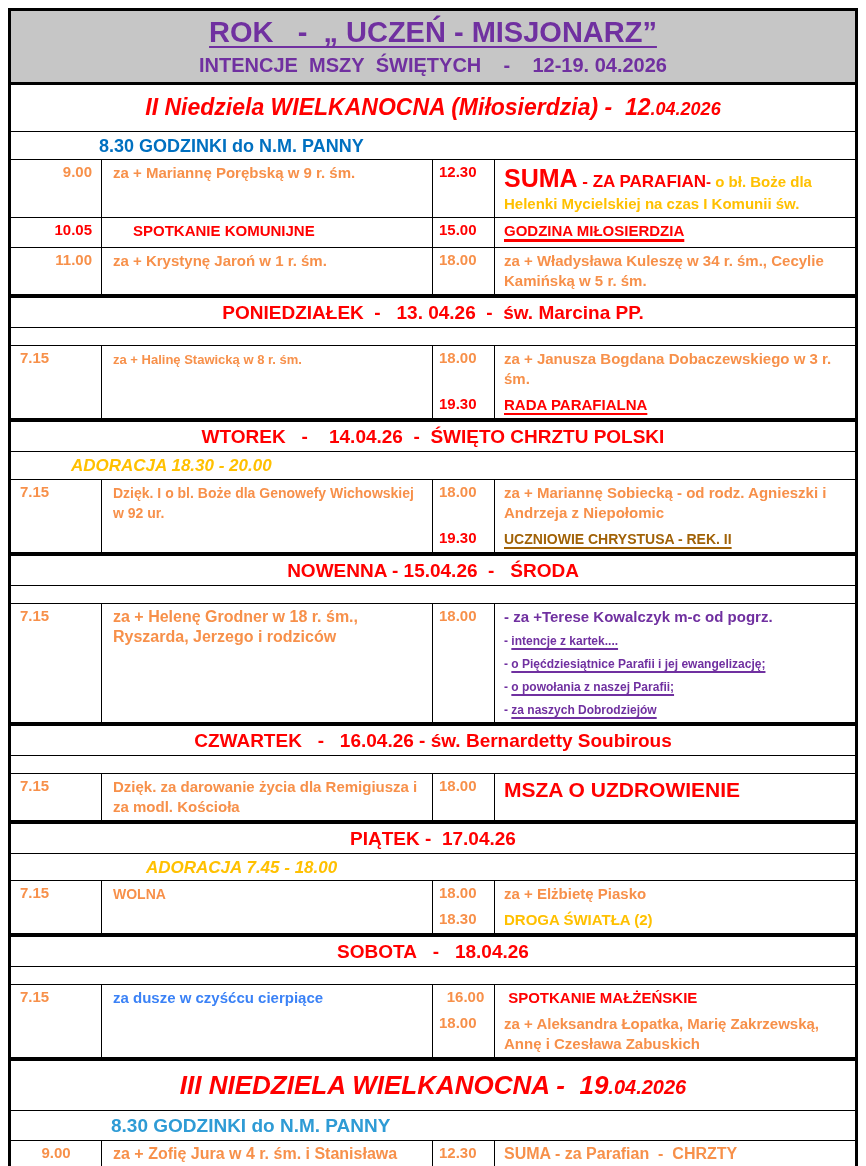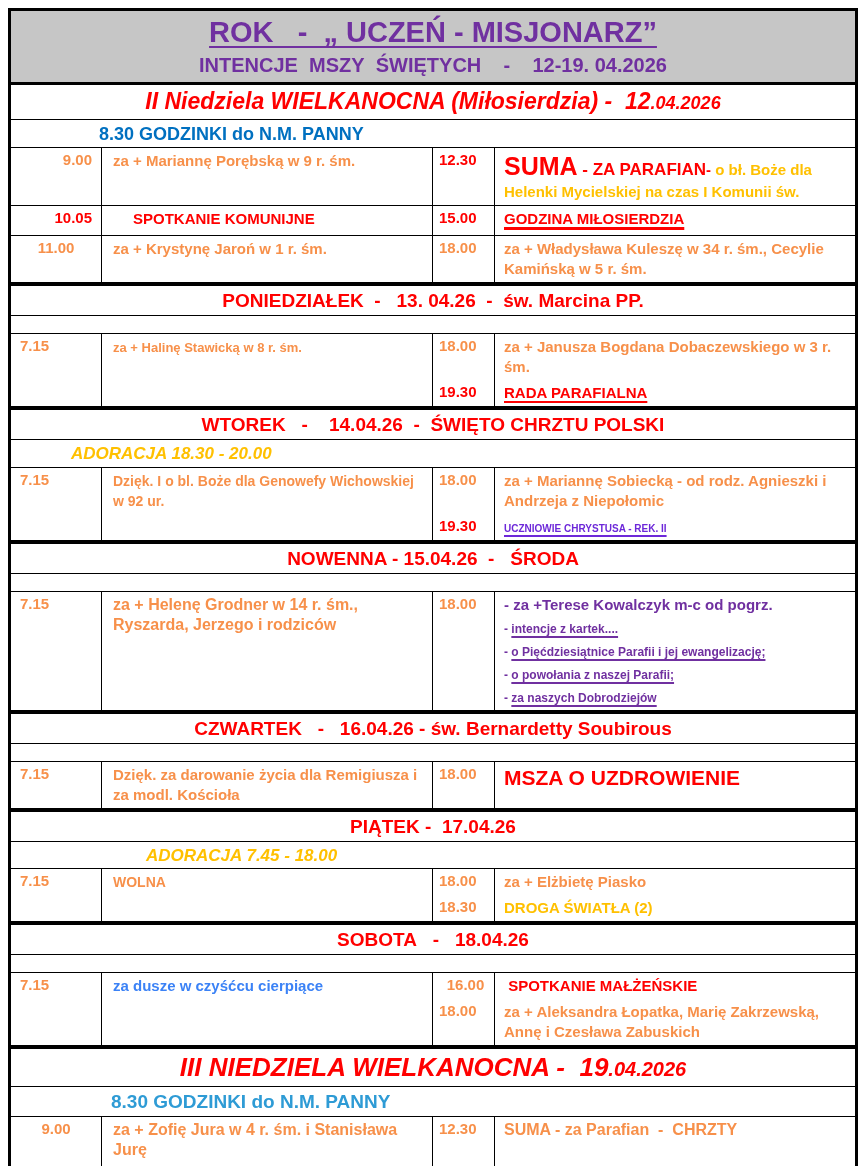--- a/index.html
+++ b/index.html
@@ -15,21 +15,21 @@
     text-align:center; padding:5px 4px 4px 4px;
   }
   .doc-title-1 {
     color:#7030A0; font-size:29px; line-height:33px;
     text-decoration:underline; text-decoration-thickness:2px; text-underline-offset:4px;
   }
   .doc-title-2 { color:#7030A0; font-size:20px; line-height:26px; margin-top:3px; }
 
   .section + .section { border-top:4px solid #000; }
 
-  .sunday-heading { text-align:center; padding:3px 4px; border-bottom:1px solid #000; line-height:1.2; }
+  .sunday-heading { text-align:center; padding:9px 4px; border-bottom:1px solid #000; line-height:1.2; }
   .day-header { text-align:center; padding:4px 4px 3px 4px; border-bottom:1px solid #000;
                 color:#FF0000; font-size:19px; }
   .sub-row { border-bottom:1px solid #000; min-height:12px; line-height:1.25; padding:3px 0 2px 0; }
 
   .row { position:relative; display:grid; grid-template-columns:90px 331px 1fr; }
   .row + .row { border-top:1px solid #000; }
   .vd { position:absolute; top:0; bottom:0; width:1px; background:#000; }
   .vd1 { left:90px; } .vd2 { left:421px; } .vd3 { left:483px; }
 
   .time-cell { padding:3px 9px 2px 9px; font-size:15px; box-sizing:border-box; }
@@ -77,21 +77,21 @@
               <div class="entry-time" data-name="entry-time" style="color: rgb(255, 0, 0);">15.00</div>
               <div class="entry-desc" data-name="entry-text">
                 <div class="para" data-name="intention-text"><span data-name="text-run" style="color: rgb(255, 0, 0); font-size: 15px; text-decoration: underline 3px;">GODZINA MIŁOSIERDZIA</span></div>
               </div>
             </div>
             <div class="vd vd1" data-name="column-divider"></div>
             <div class="vd vd2" data-name="column-divider"></div>
             <div class="vd vd3" data-name="column-divider"></div>
           </div>
           <div class="row" data-name="mass-row" style="min-height: 42px;">
-            <div class="time-cell" data-name="time-cell" style="color: rgb(247, 144, 74); text-align: center;">11.00</div>
+            <div class="time-cell" data-name="time-cell" style="color: rgb(247, 144, 74); text-align: right;">11.00</div>
             <div class="desc-cell" data-name="intention-cell">
               <div class="para" data-name="intention-text"><span data-name="text-run" style="color: rgb(247, 144, 74); font-size: 15px;">za + Krystynę Jaroń w 1 r. śm.</span></div>
             </div>
             <div class="right-col" data-name="right-column">
               <div class="entry-time" data-name="entry-time" style="color: rgb(247, 144, 74);">18.00</div>
               <div class="entry-desc" data-name="entry-text">
                 <div class="para" data-name="intention-text"><span data-name="text-run" style="color: rgb(247, 144, 74); font-size: 15px;">za + Władysława Kuleszę w 34 r. śm., Cecylie Kamińską w 5 r. śm.</span></div>
               </div>
             </div>
             <div class="vd vd1" data-name="column-divider"></div>
@@ -130,35 +130,35 @@
             <div class="desc-cell" data-name="intention-cell">
               <div class="para" data-name="intention-text"><span data-name="text-run" style="color: rgb(247, 144, 74); font-size: 14px;">Dzięk. I o bl. Boże dla Genowefy Wichowskiej w 92 ur.</span></div>
             </div>
             <div class="right-col" data-name="right-column">
               <div class="entry-time" data-name="entry-time" style="color: rgb(247, 144, 74);">18.00</div>
               <div class="entry-desc" data-name="entry-text">
                 <div class="para" data-name="intention-text"><span data-name="text-run" style="color: rgb(247, 144, 74); font-size: 15px;">za + Mariannę Sobiecką - od rodz. Agnieszki i Andrzeja z Niepołomic</span></div>
               </div>
               <div class="entry-time" data-name="entry-time" style="color: rgb(255, 0, 0);">19.30</div>
               <div class="entry-desc" data-name="entry-text">
-                <div class="para" data-name="intention-text"><span data-name="text-run" style="color: #6d28d9; font-size: 10px; text-decoration: underline 2px;">UCZNIOWIE CHRYSTUSA - REK. II</span></div>
+                <div class="para" data-name="intention-text"><span data-name="text-run" style="color: #a16207; font-size: 14px; text-decoration: underline 2px;">UCZNIOWIE CHRYSTUSA - REK. II</span></div>
               </div>
             </div>
             <div class="vd vd1" data-name="column-divider"></div>
             <div class="vd vd2" data-name="column-divider"></div>
             <div class="vd vd3" data-name="column-divider"></div>
           </div>
         </div>
         <div class="section" data-name="day-section">
           <div class="day-header" data-name="section-header"><span data-name="day-title">NOWENNA - 15.04.26&nbsp; -&nbsp;&nbsp; ŚRODA</span></div>
           <div class="sub-row" data-name="spacer-row"></div>
           <div class="row" data-name="mass-row" style="min-height: 92px;">
             <div class="time-cell" data-name="time-cell" style="color: rgb(247, 144, 74); text-align: left;">7.15</div>
             <div class="desc-cell" data-name="intention-cell">
-              <div class="para" data-name="intention-text"><span data-name="text-run" style="color: rgb(247, 144, 74); font-size: 16px;">za + Helenę Grodner w 14 r. śm., Ryszarda, Jerzego i rodziców</span></div>
+              <div class="para" data-name="intention-text"><span data-name="text-run" style="color: rgb(247, 144, 74); font-size: 16px;">za + Helenę Grodner w 18 r. śm., Ryszarda, Jerzego i rodziców</span></div>
             </div>
             <div class="right-col" data-name="right-column">
               <div class="entry-time" data-name="entry-time" style="color: rgb(247, 144, 74);">18.00</div>
               <div class="entry-desc" data-name="entry-text">
                 <div class="para" data-name="intention-text"><span data-name="text-run" style="color: rgb(112, 48, 160); font-size: 15px;">- za +Terese Kowalczyk m-c od pogrz.</span></div>
                 <div class="para" data-name="intention-text"><span data-name="text-run" style="color: rgb(112, 48, 160); font-size: 12px;">- </span><span data-name="text-run" style="color: rgb(112, 48, 160); font-size: 12px; text-decoration: underline 2px;">intencje z kartek....</span></div>
                 <div class="para" data-name="intention-text"><span data-name="text-run" style="color: rgb(112, 48, 160); font-size: 12px;">- </span><span data-name="text-run" style="color: rgb(112, 48, 160); font-size: 12px; text-decoration: underline 2px;">o Pięćdziesiątnice Parafii i jej ewangelizację;</span></div>
                 <div class="para" data-name="intention-text"><span data-name="text-run" style="color: rgb(112, 48, 160); font-size: 12px;">- </span><span data-name="text-run" style="color: rgb(112, 48, 160); font-size: 12px; text-decoration: underline 2px;">o powołania z naszej Parafii;</span></div>
                 <div class="para" data-name="intention-text"><span data-name="text-run" style="color: rgb(112, 48, 160); font-size: 12px;">- </span><span data-name="text-run" style="color: rgb(112, 48, 160); font-size: 12px; text-decoration: underline 2px;">za naszych Dobrodziejów</span></div>
               </div>

